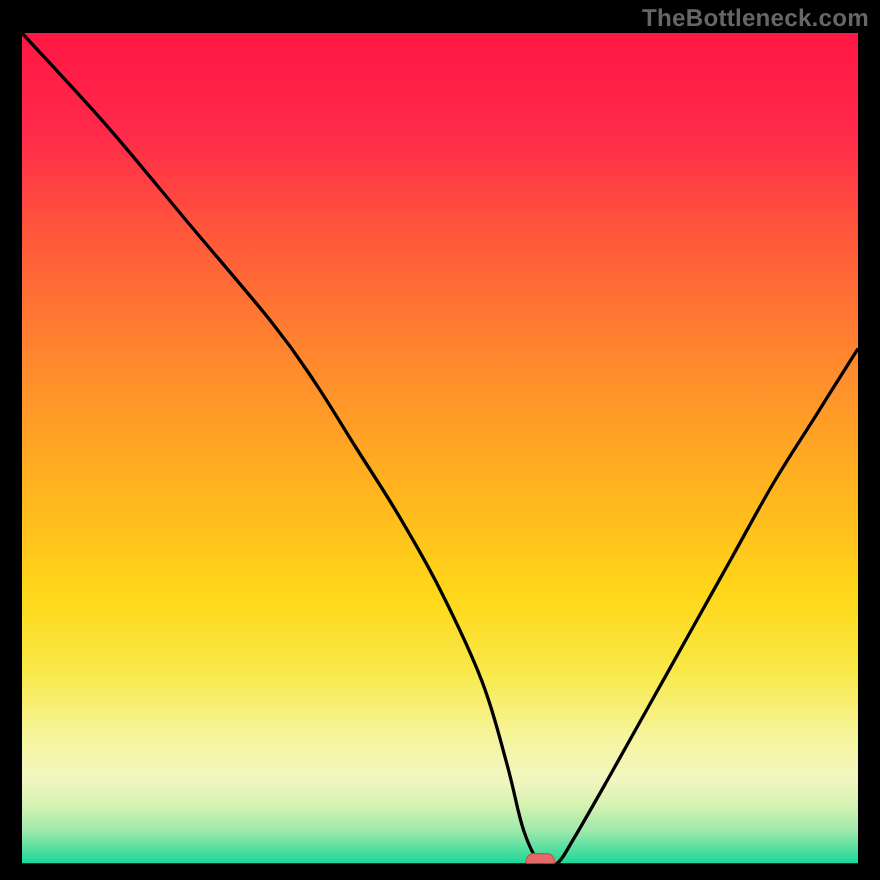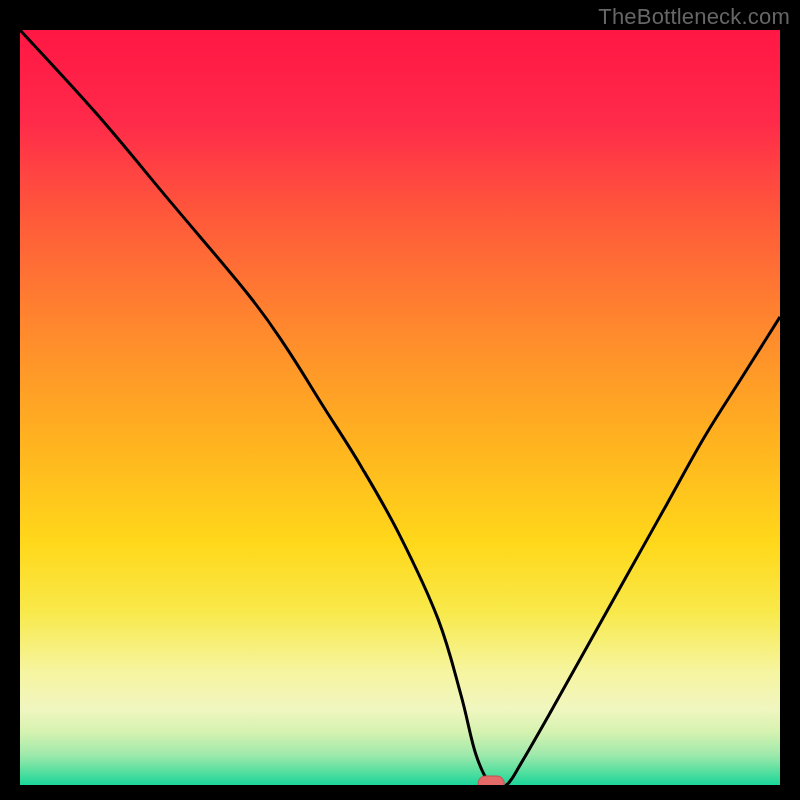--- a/index.html
+++ b/index.html
@@ -16,21 +16,21 @@
     width: 800px;
     height: 800px;
     background: #000;
   }
   .watermark {
     position: absolute;
     top: 4px;
     right: 10px;
     color: #666;
     font-size: 22px;
-    font-weight: normal;
+    font-weight: bold;
     letter-spacing: 0.2px;
     z-index: 10;
   }
   .plot-wrap {
     position: absolute;
     left: 20px;
     top: 30px;
     width: 760px;
     height: 755px;
   }

